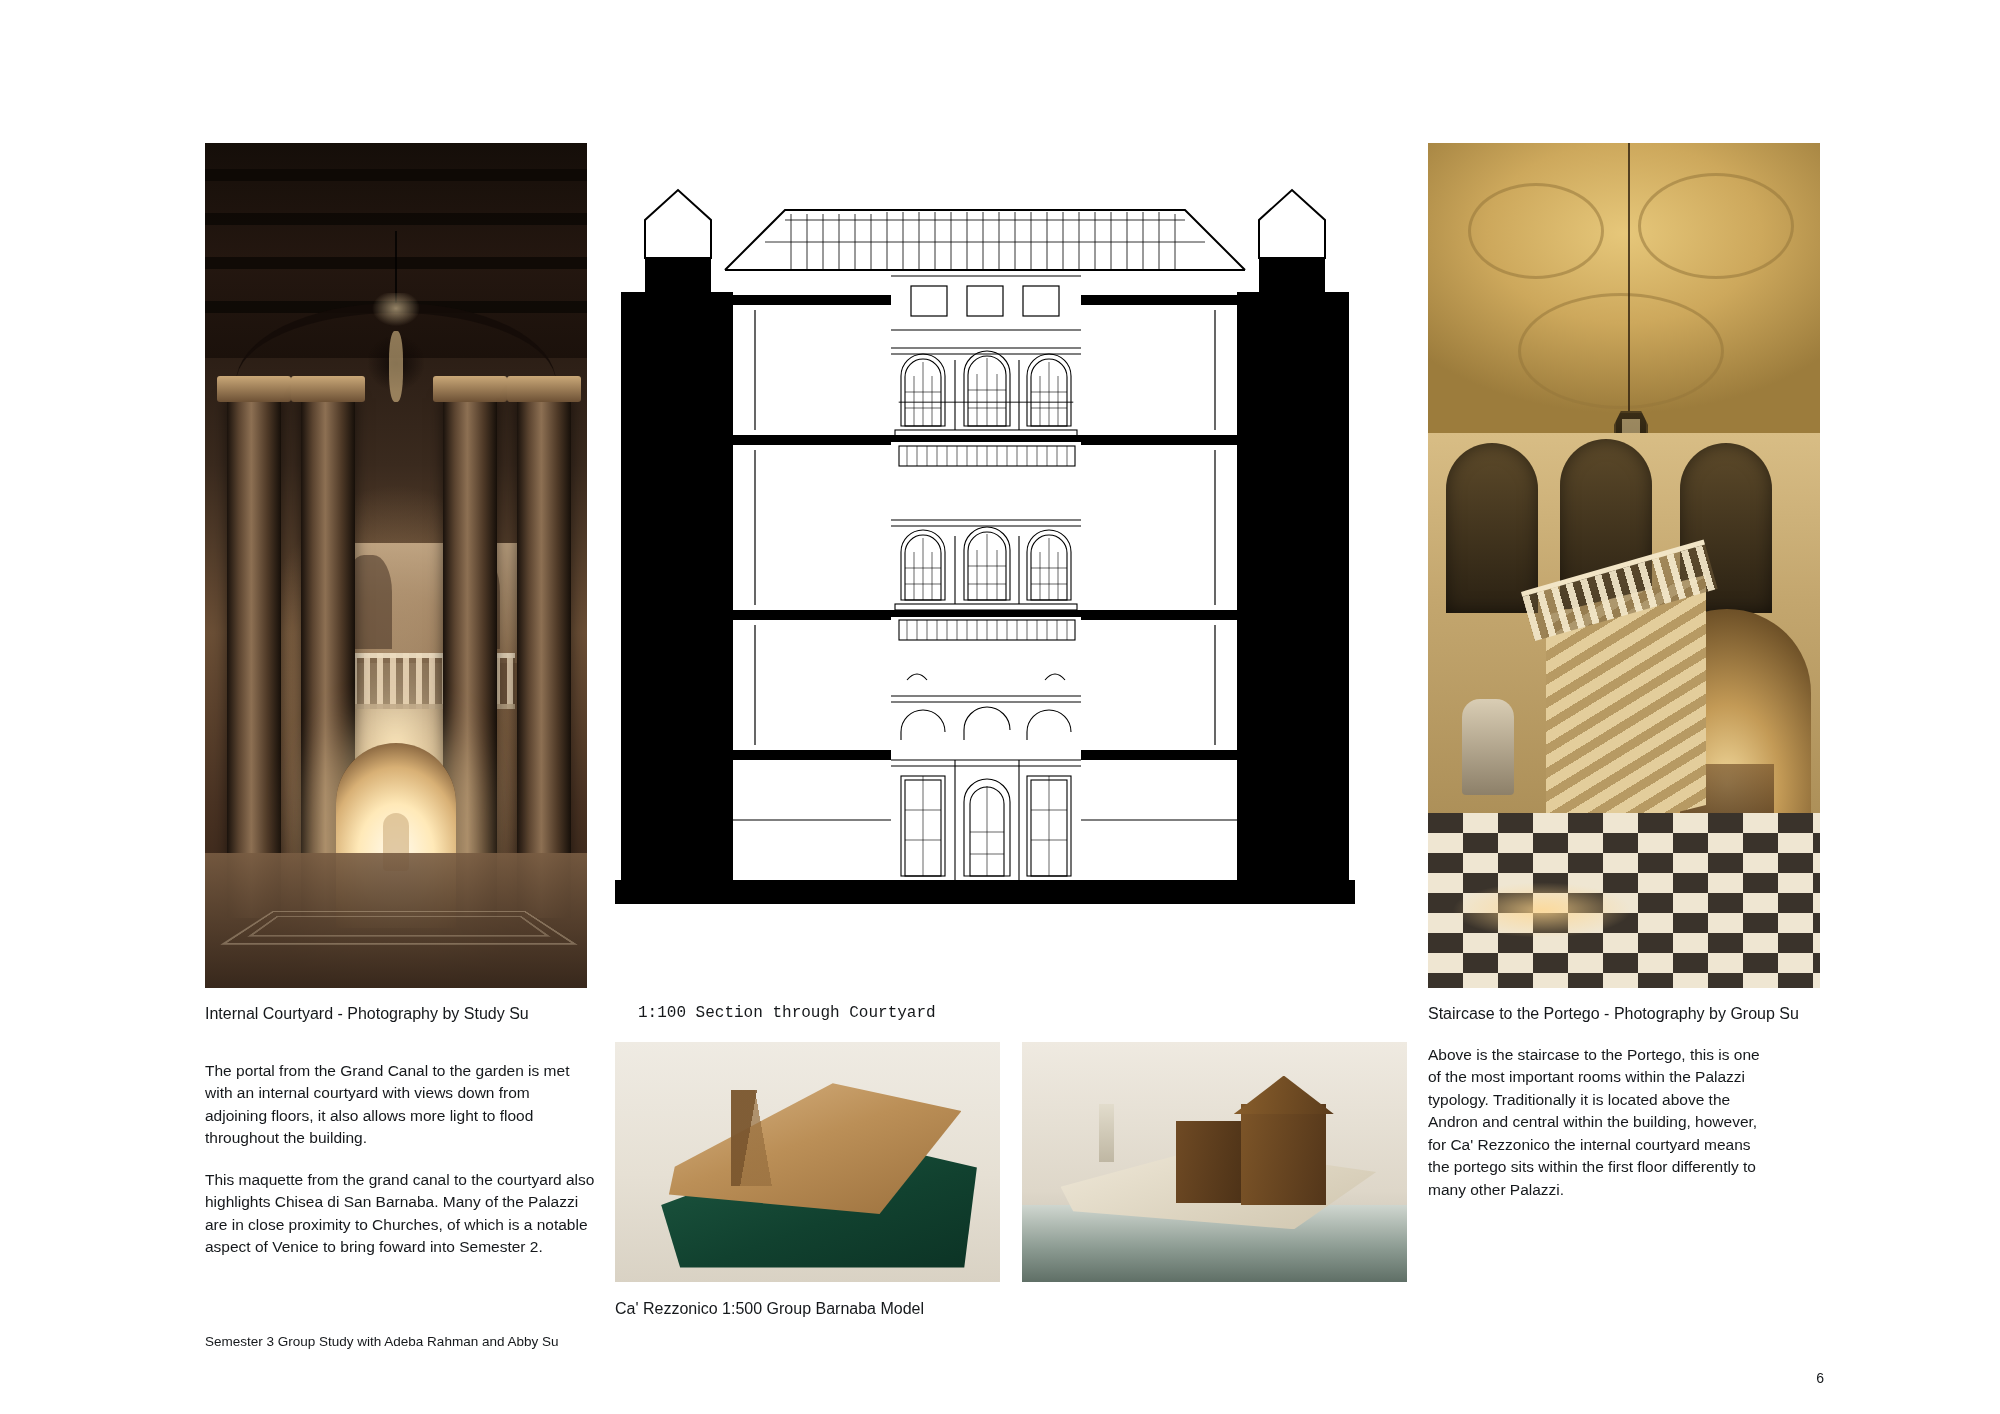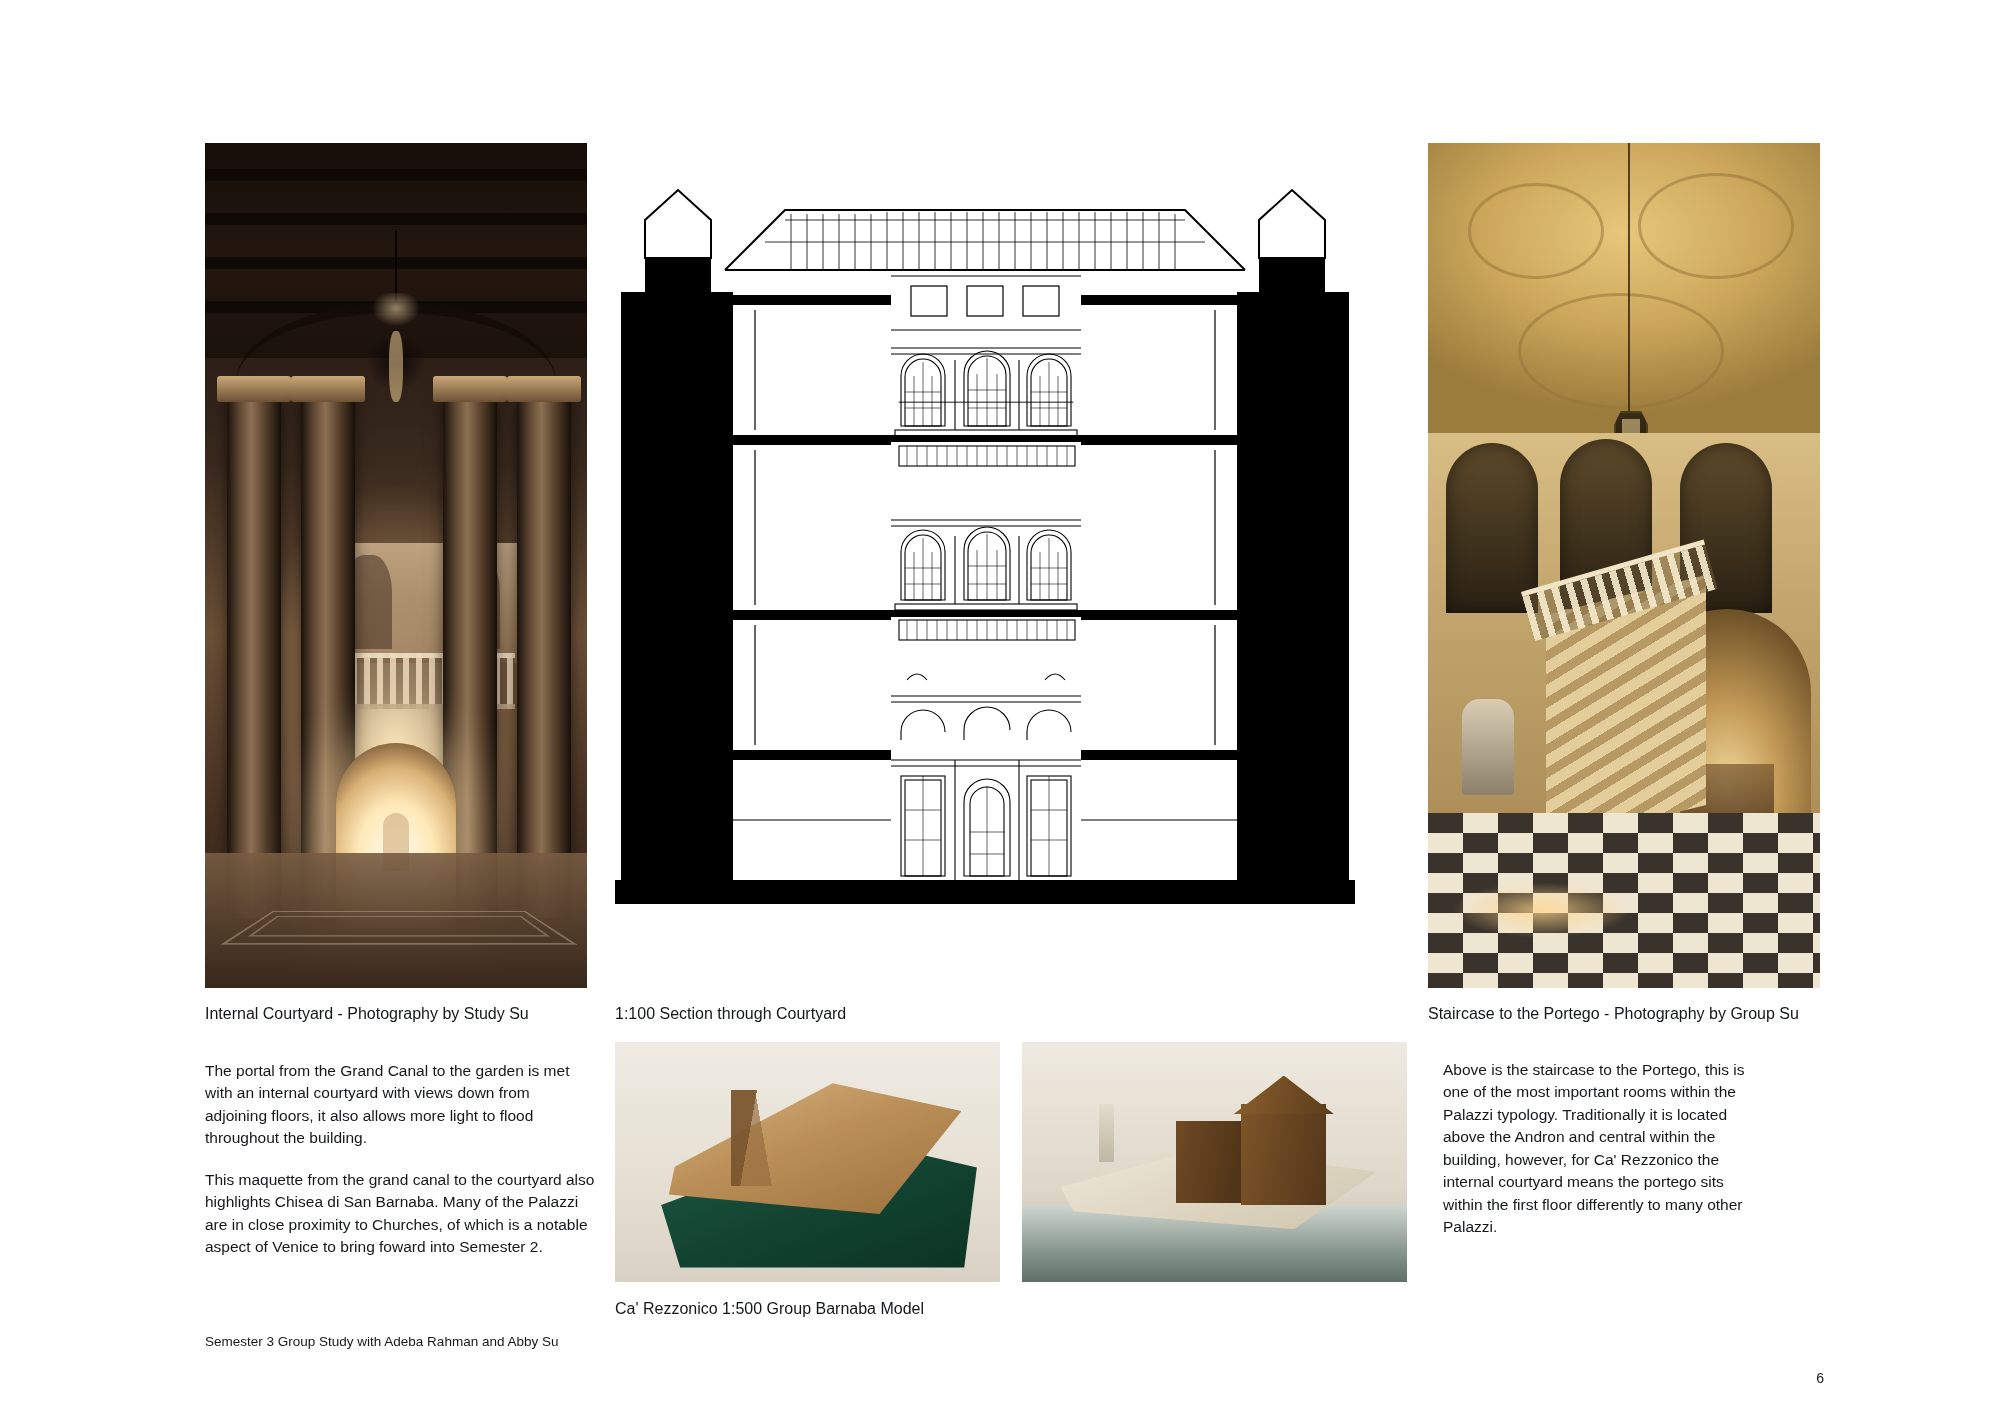--- a/index.html
+++ b/index.html
@@ -282,34 +282,34 @@
   }
 
   
   .cap {
     position: absolute;
     font-size: 16px;
     line-height: 1.35;
     color: #15181b;
   }
   .cap-left   { left: 205px; top: 1003px; width: 420px; }
-  .cap-mid    { left: 615px; top: 1003px; width: 420px; }
+  .cap-mid    { left: 638px; top: 1003px; width: 420px; font-family: Liberation Mono, monospace; }
   .cap-right  { left: 1428px; top: 1003px; width: 440px; }
   .cap-maq    { left: 615px; top: 1298px; width: 500px; }
 
   .body-text {
     position: absolute;
     font-size: 15.5px;
     line-height: 1.45;
     color: #15181b;
   }
   .bt-left  { left: 205px; top: 1048px; width: 390px; }
   .bt-right { left: 1428px; top: 1044px; width: 345px; }
   .bt-left p { margin: 12px 0 19px 0; }
-  .bt-right p { margin: 15px; }
+  .bt-right p { margin: 0; }
   .list-line { display:block; }
 
   .footer-note {
     position: absolute;
     left: 205px;
     top: 1334px;
     font-size: 13.5px;
     color: #15181b;
   }
   .page-num {

